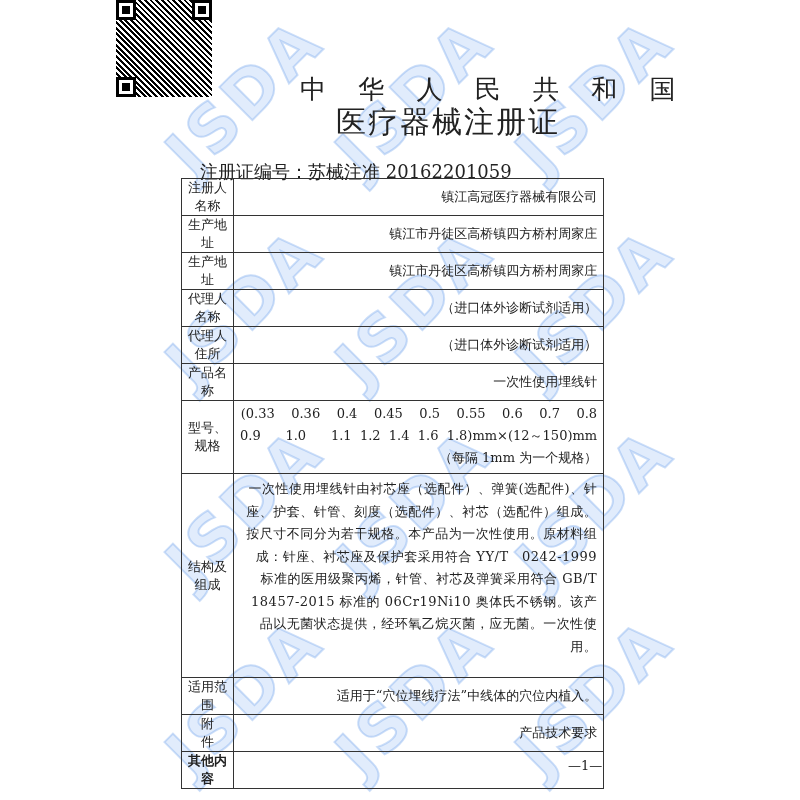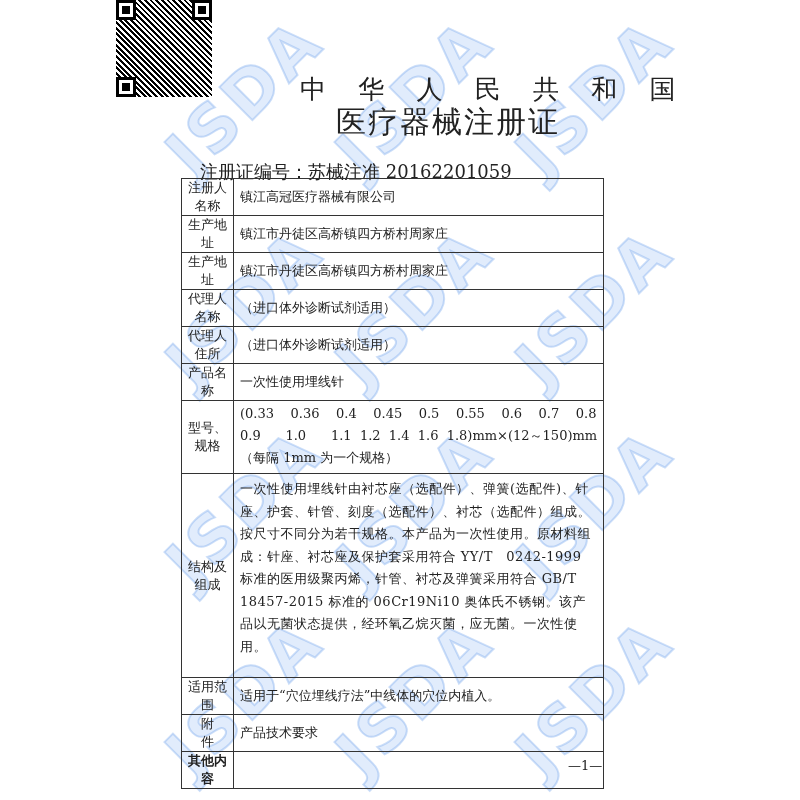--- a/index.html
+++ b/index.html
@@ -16,21 +16,21 @@
   .qr .c3 { position:absolute; right:0; top:0; width:14px; height:14px;
         border:3px solid #000; background:#fff; box-shadow: inset 0 0 0 3px #fff, inset 0 0 0 7px #000; }
   .title1 { position:absolute; left:300px; top:72px; width:230px; font-size:26px;
             letter-spacing:12px; white-space:nowrap; }
   .title2 { position:absolute; left:336px; top:102px; font-size:30px; letter-spacing:2px; white-space:nowrap; }
   .regno { position:absolute; left:200px; top:160px; font-size:18px; white-space:nowrap; }
   table { position:absolute; left:181px; top:178px; width:380px; border-collapse:collapse;
           font-size:13px; }
   td { border:1px solid #333; padding:0 6px; vertical-align:middle; }
   td.lbl { width:108px; text-align:center; }
-  td.val { text-align:left;margin-top:24px; }
+  td.val { text-align:right;margin-top:24px; }
   .multi { line-height:22px; padding-top:2px; padding-bottom:4px; }
   .page { position:absolute; left:568px; top:758px; font-size:13px; }
   .wm { position:absolute; color:rgba(120,170,240,0.22); font-family:"DejaVu Sans", sans-serif;
         font-weight:bold; font-size:64px; transform:rotate(-45deg); letter-spacing:4px;
         pointer-events:none; white-space:nowrap; -webkit-text-stroke:2px rgba(110,160,235,0.35); }
 </style>
 </head>
 <body>
 
 <div class="wm" style="left:150px;top:60px;">JSDA</div>

